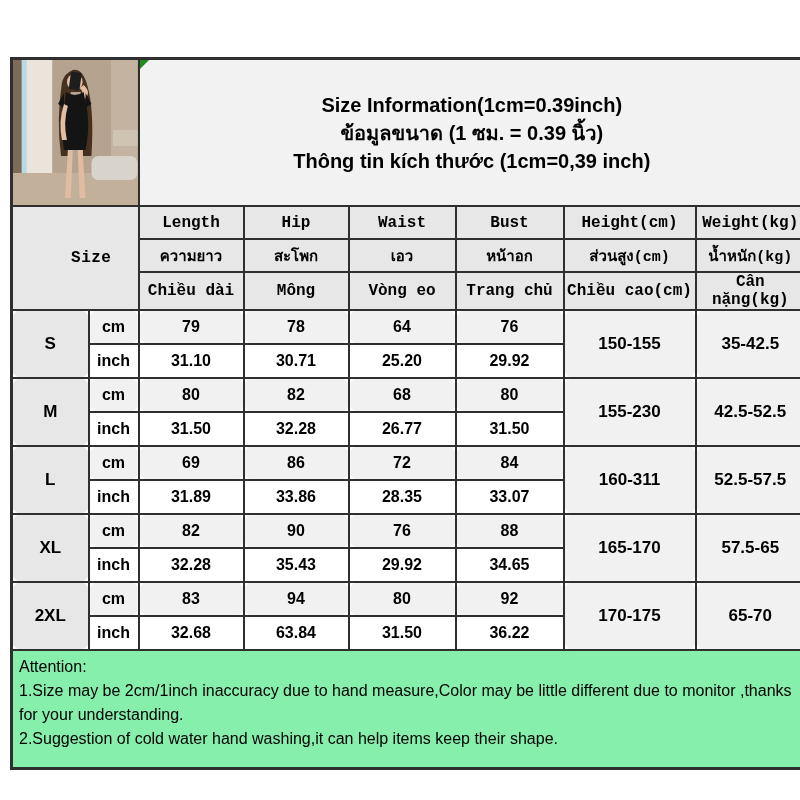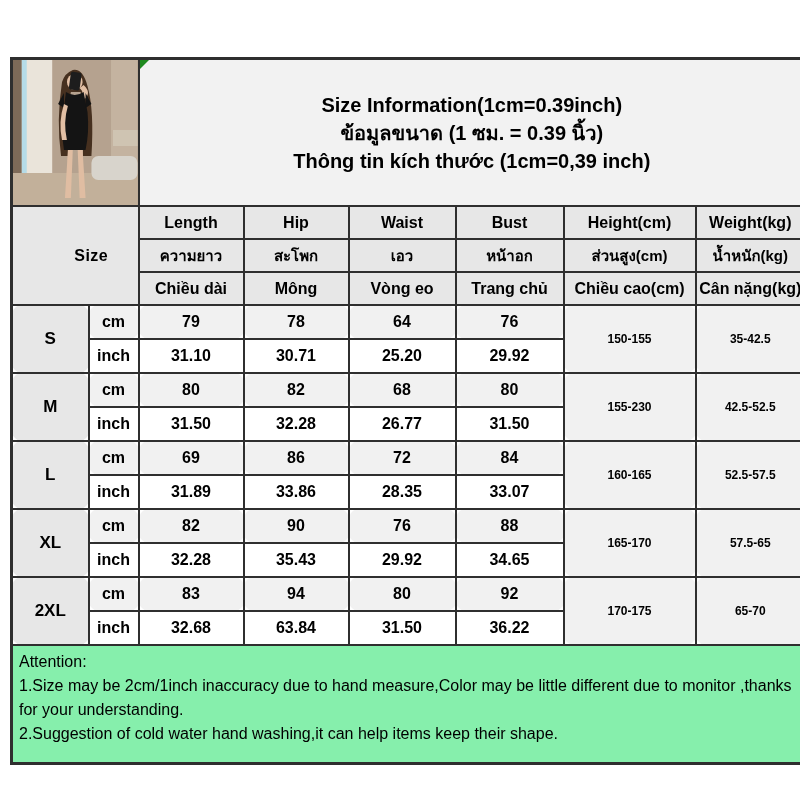--- a/index.html
+++ b/index.html
@@ -10,28 +10,28 @@
      padding:0;overflow:hidden;font-weight:bold;}
   table{border:3px solid #2f2f2f;}
   
   .photo-cell{height:145px;padding:0;background:#b3a08e;}
   .photo-cell svg{display:block;width:100%;height:145px;}
   .title-cell{background:#f2f2f2;position:relative;}
   .title-cell .tl{font-size:20px;line-height:28px;}
   .corner{position:absolute;top:0;left:0;width:0;height:0;
     border-top:9px solid #1f8a1f;border-right:9px solid transparent;}
   
-  .head td{background:#e7e7e7;height:31px;font-size:16px;}
+  .head td{background:#e7e7e7;height:31px;font-size:16px;font-family:Liberation Mono, monospace;}
   .size-head{font-size:29px;letter-spacing:0.5px;padding-left:32px;}
   .head .th-lbl{font-size:15px;}
   
   .cm-row td{background:#f1f1f1;height:32px;font-size:16px;border-radius:10px;}
   .inch-row td{background:#ffffff;height:32px;font-size:16px;}
   td.size-cell{background:#e7e7e7;font-size:17px;}
-  td.range{background:#f1f1f1;font-size:12px;}
+  td.range{background:#f1f1f1;font-size:17px;}
   
   td.attention{background:#86efac;height:112px;vertical-align:top;
     text-align:left;font-weight:normal;font-size:16px;line-height:24px;
     padding:4px 6px 0 6px;}
 </style>
 </head>
 <body>
 
 <div class="sheet">
 <table>
@@ -140,21 +140,21 @@
     <td>31.50</td>
   </tr>
 
   <tr class="cm-row">
     <td class="size-cell" rowspan="2">L</td>
     <td>cm</td>
     <td>69</td>
     <td>86</td>
     <td>72</td>
     <td>84</td>
-    <td class="range" rowspan="2">160-165</td>
+    <td class="range" rowspan="2">160-311</td>
     <td class="range" rowspan="2">52.5-57.5</td>
   </tr>
   <tr class="inch-row">
     <td>inch</td>
     <td>31.89</td>
     <td>33.86</td>
     <td>28.35</td>
     <td>33.07</td>
   </tr>
 

